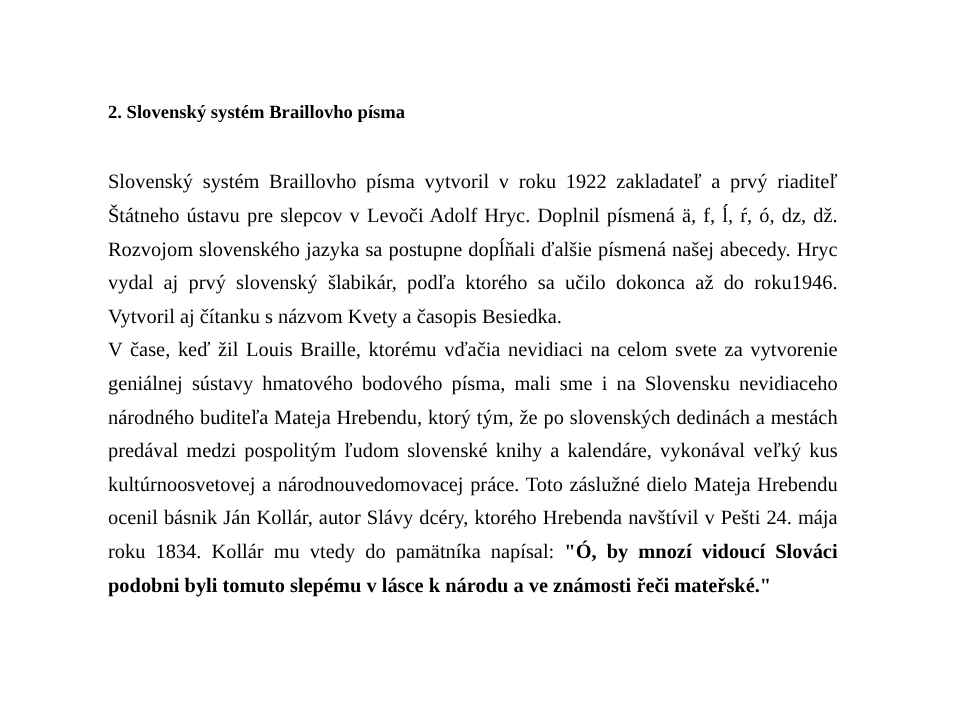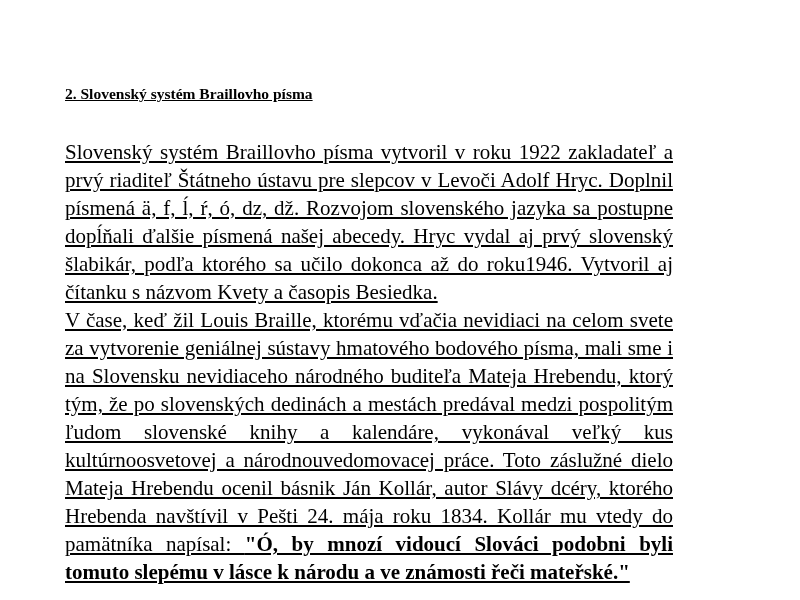--- a/index.html
+++ b/index.html
@@ -12,33 +12,32 @@
     width: 800px;
     height: 600px;
     background: #ffffff;
     overflow: hidden;
     font-family: "Liberation Serif", "DejaVu Serif", serif;
     color: #000000;
   }
   .content {
     position: absolute;
     top: 80px;
-    left: 65px;
+    left: 90px;
     width: 608px;
-    text-decoration: underline;
   }
   .doc-heading {
     font-size: 15.5px;
     font-weight: bold;
     line-height: 28px;
     margin: 0 0 30px 0;
     text-align: left;
   }
   .doc-paragraph {
-    font-size: 21px;
+    font-size: 17px;
     line-height: 28px;
     margin: 0;
     text-align: justify;
   }
   .doc-paragraph .bold-quote {
     font-weight: bold;
   }
 </style>
 </head>
 <body>

